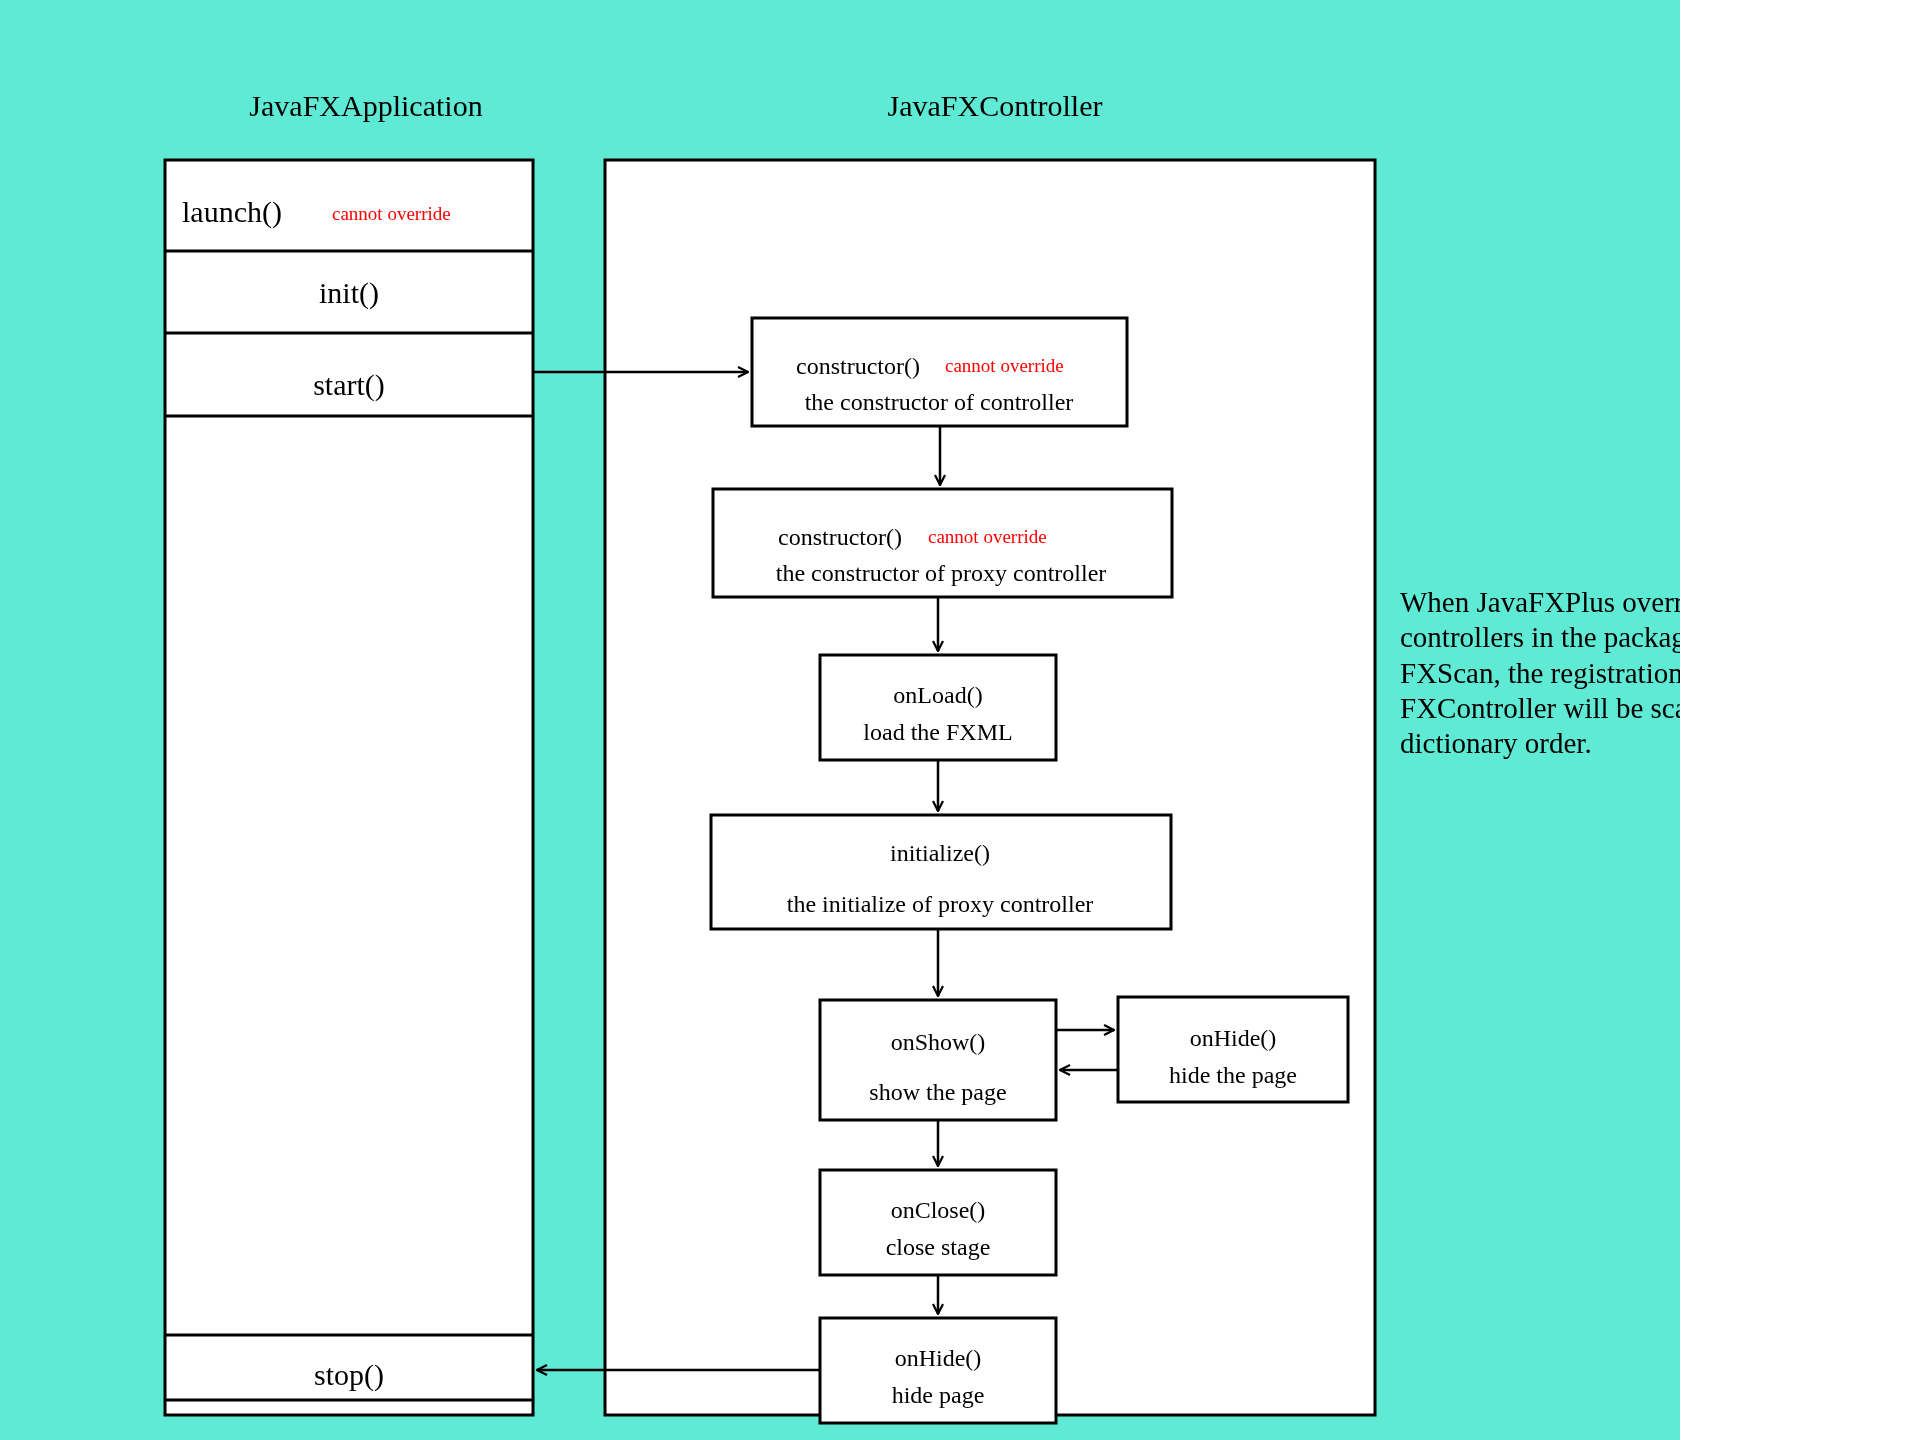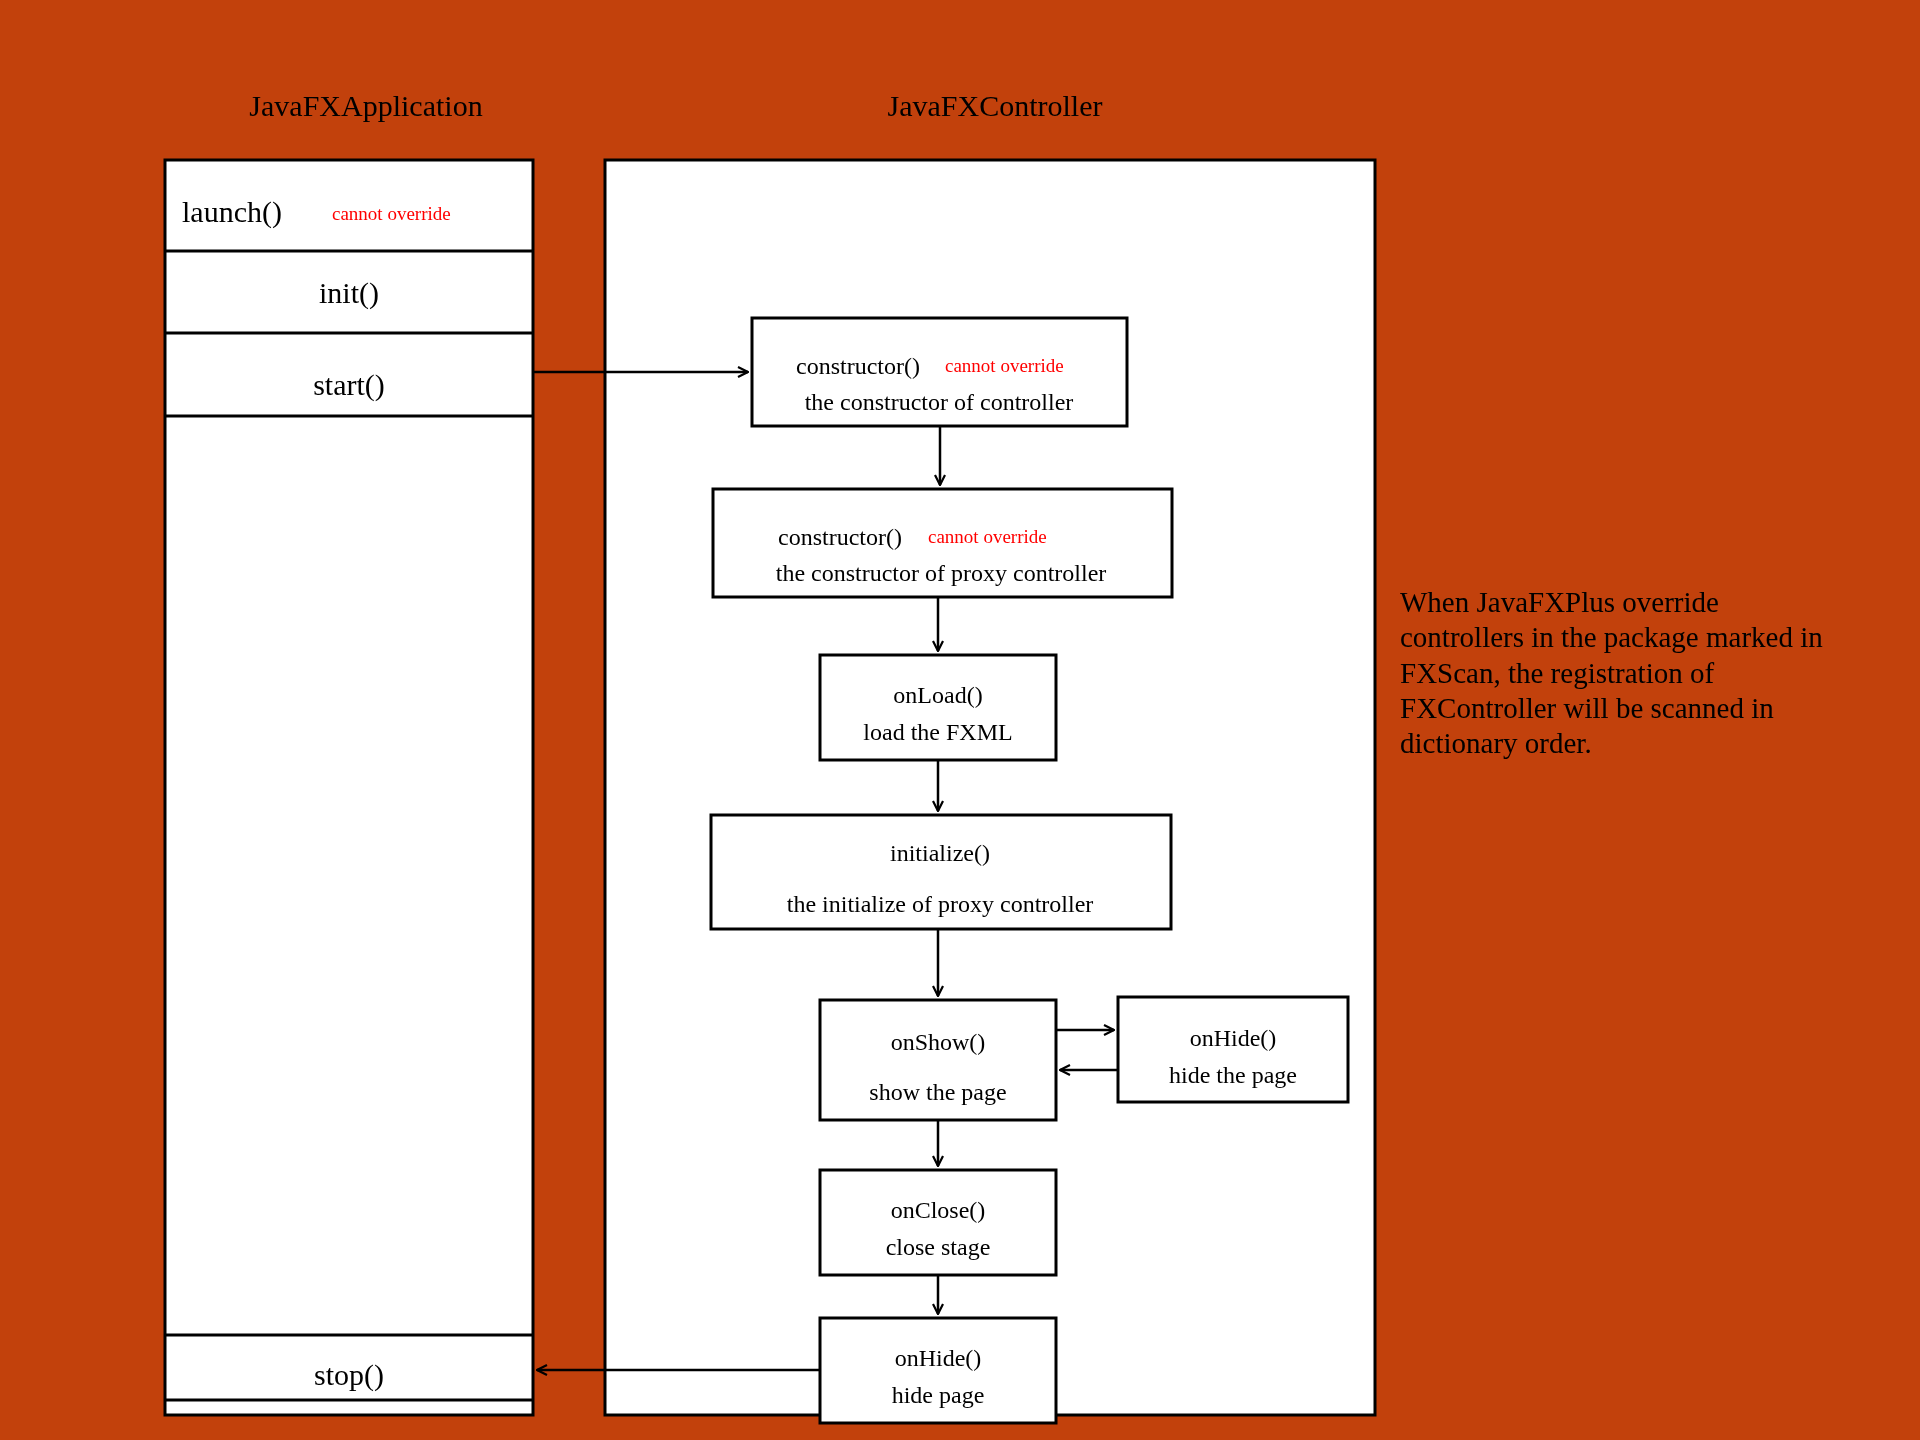--- a/index.html
+++ b/index.html
@@ -2,26 +2,27 @@
 <html><head>
 <meta charset="utf-8">
 <style>
   html, body {
     margin: 0;
     padding: 0;
     background: #ffffff;
   }
   #page {
     position: relative;
-    width: 1920px;
+    width: 1648px;
     height: 1440px;
-    background: #c2410c;
+    background: #5eead4;
     font-family: "Liberation Serif", "DejaVu Serif", serif;
     color: #000000;
     overflow: hidden;
+    padding-left: 32px;
   }
   svg.diagram {
     position: absolute;
     left: 0;
     top: 0;
     width: 1920px;
     height: 1440px;
   }
   .col-title {
     font-size: 30px;

